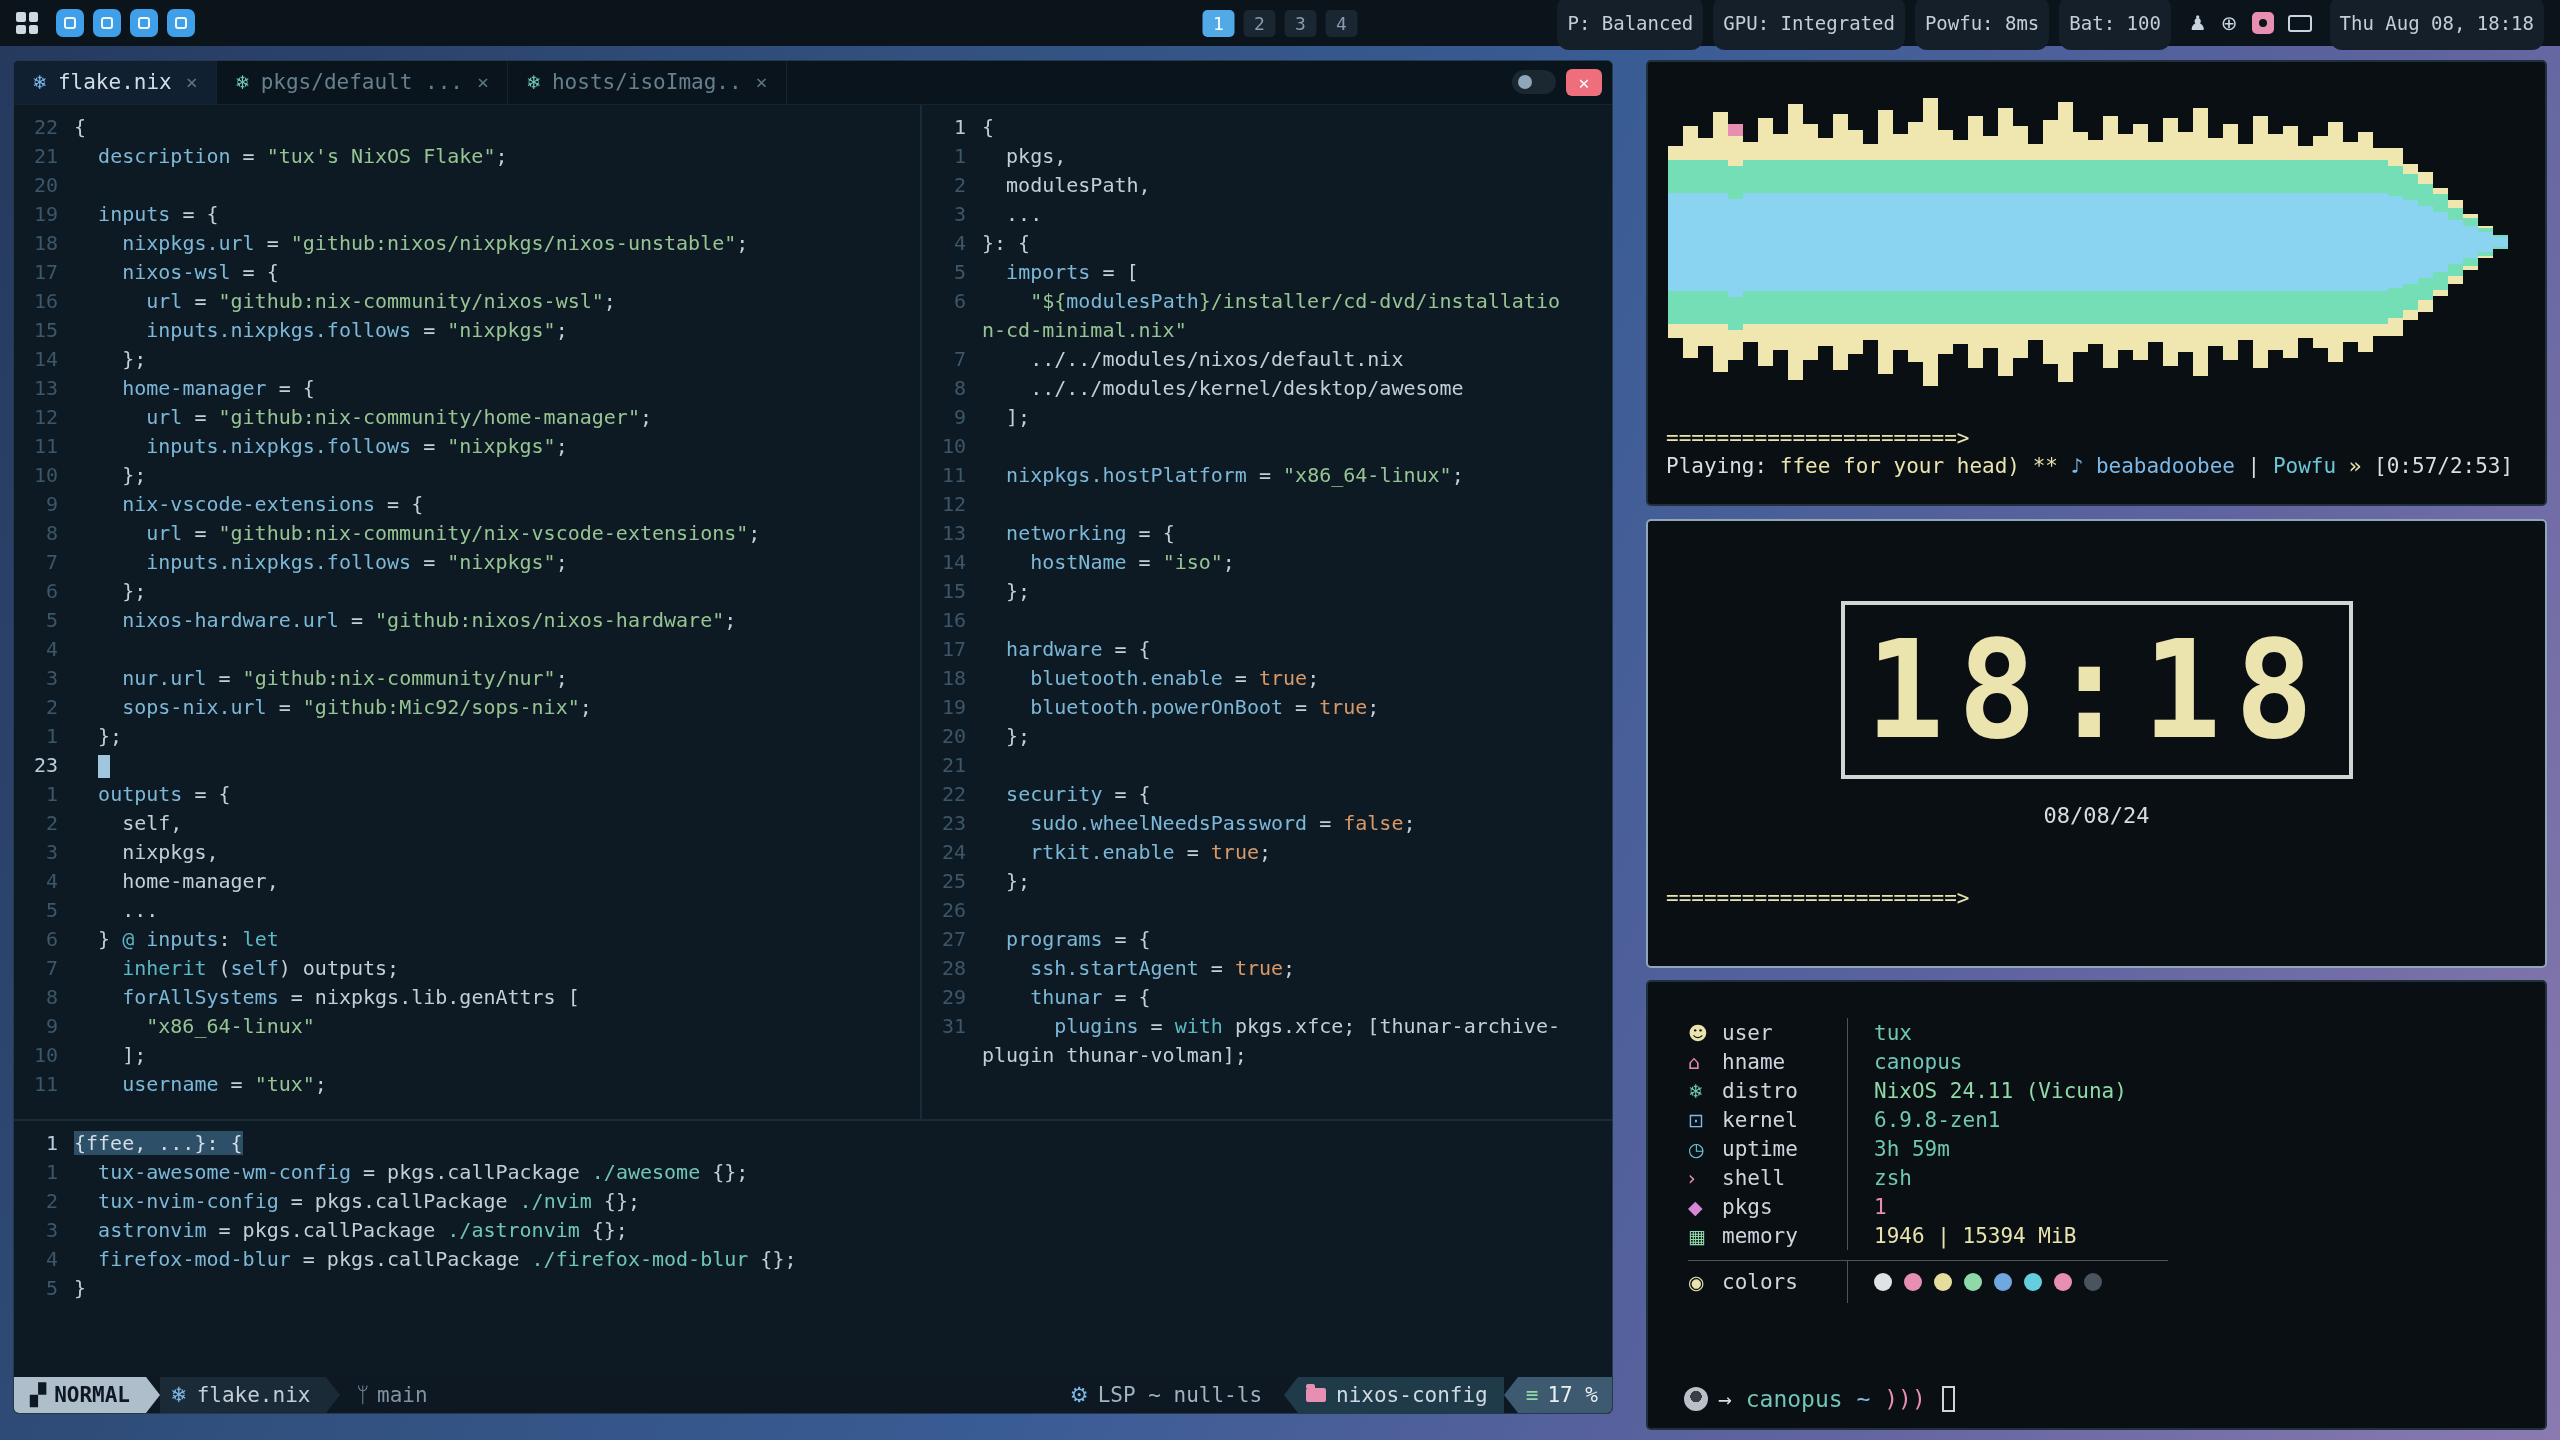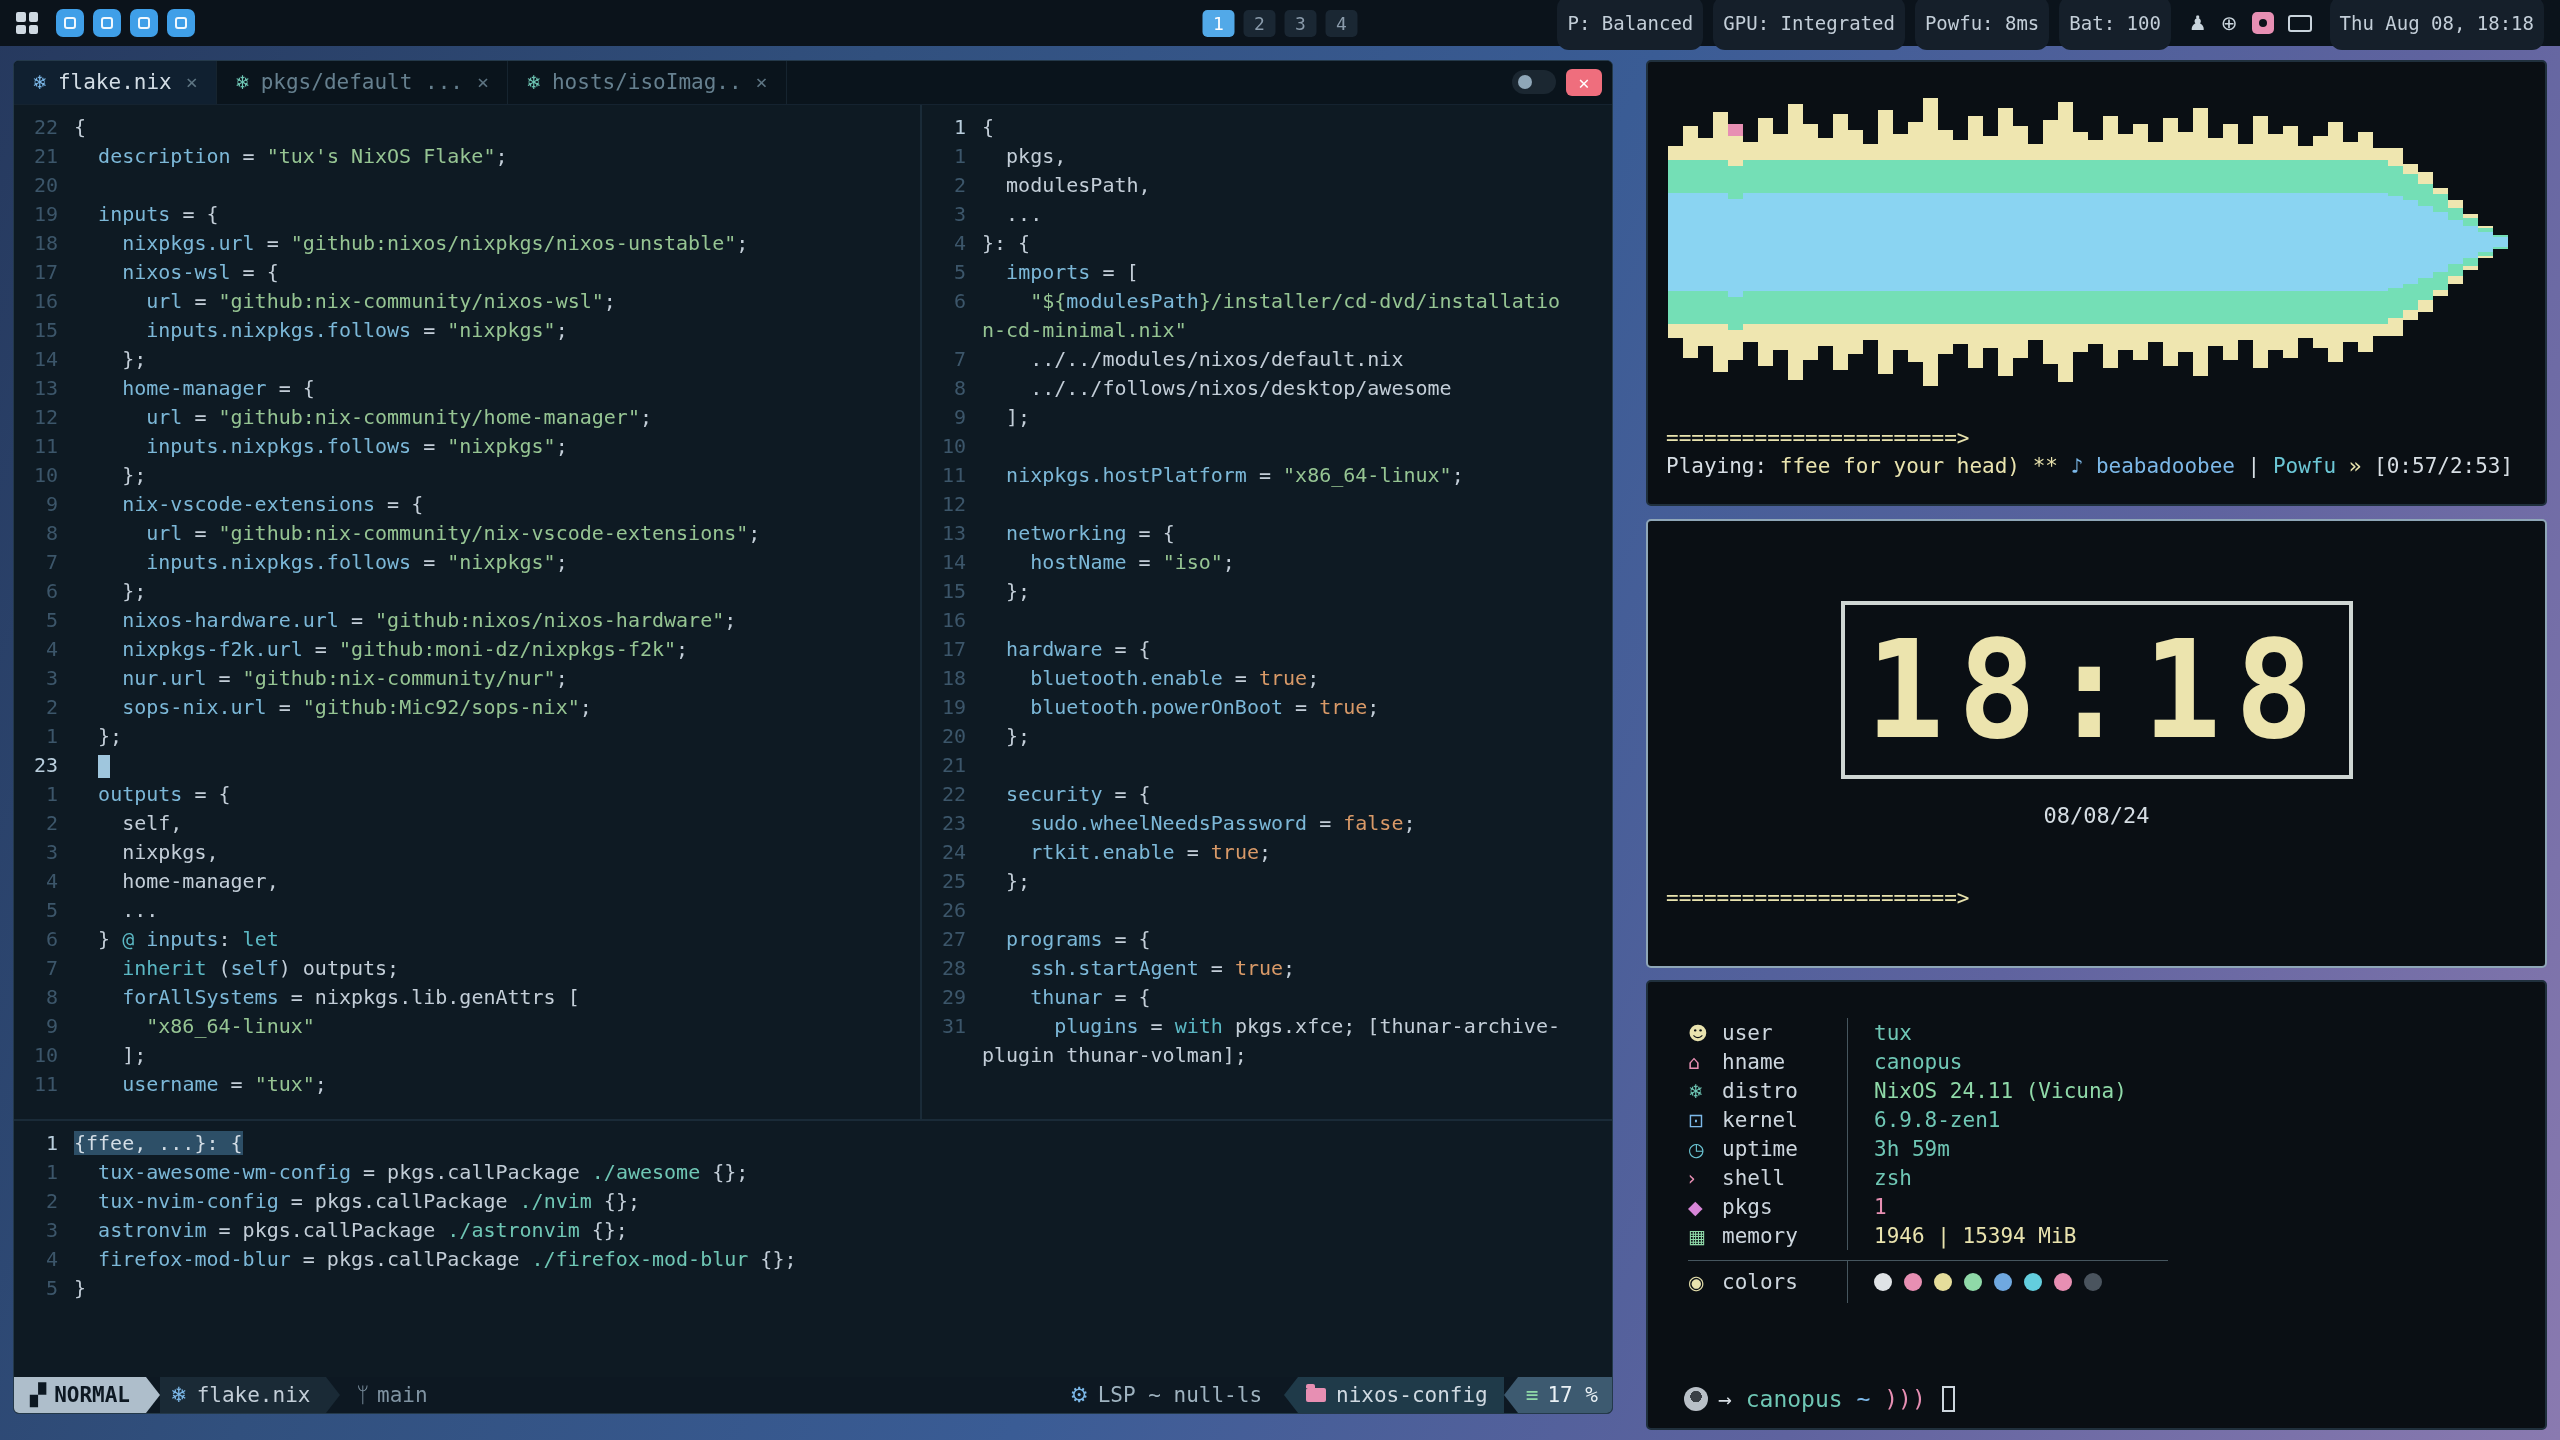--- a/index.html
+++ b/index.html
@@ -274,21 +274,20 @@
           <div class="crow">
             <span class="ln">6</span>
             <span class="lt"><span class="seg-p">    };</span></span>
           </div>
           <div class="crow">
             <span class="ln">5</span>
             <span class="lt"><span class="seg-p">    </span><span class="seg-f">nixos-hardware.url</span><span class="seg-p"> = </span><span class="seg-s">"github:nixos/nixos-hardware"</span><span class="seg-p">;</span></span>
           </div>
           <div class="crow">
             <span class="ln">4</span>
-            <span class="lt"><span class="seg-p">    </span><span class="seg-f">nixpkgs-f2k.url</span><span class="seg-p"> = </span><span class="seg-s">"github:moni-dz/nixpkgs-f2k"</span><span class="seg-p">;</span></span>
           </div>
           <div class="crow">
             <span class="ln">3</span>
             <span class="lt"><span class="seg-p">    </span><span class="seg-f">nur.url</span><span class="seg-p"> = </span><span class="seg-s">"github:nix-community/nur"</span><span class="seg-p">;</span></span>
           </div>
           <div class="crow">
             <span class="ln">2</span>
             <span class="lt"><span class="seg-p">    </span><span class="seg-f">sops-nix.url</span><span class="seg-p"> = </span><span class="seg-s">"github:Mic92/sops-nix"</span><span class="seg-p">;</span></span>
           </div>
           <div class="crow">
@@ -379,21 +378,21 @@
           <div class="crow">
             <span class="ln"></span>
             <span class="lt"><span class="seg-s">n-cd-minimal.nix"</span></span>
           </div>
           <div class="crow">
             <span class="ln">7</span>
             <span class="lt"><span class="seg-p">    ../../modules/nixos/default.nix</span></span>
           </div>
           <div class="crow">
             <span class="ln">8</span>
-            <span class="lt"><span class="seg-p">    ../../follows/nixos/desktop/awesome</span></span>
+            <span class="lt"><span class="seg-p">    ../../modules/kernel/desktop/awesome</span></span>
           </div>
           <div class="crow">
             <span class="ln">9</span>
             <span class="lt"><span class="seg-p">  ];</span></span>
           </div>
           <div class="crow">
             <span class="ln">10</span>
             <span class="lt"></span>
           </div>
           <div class="crow">

